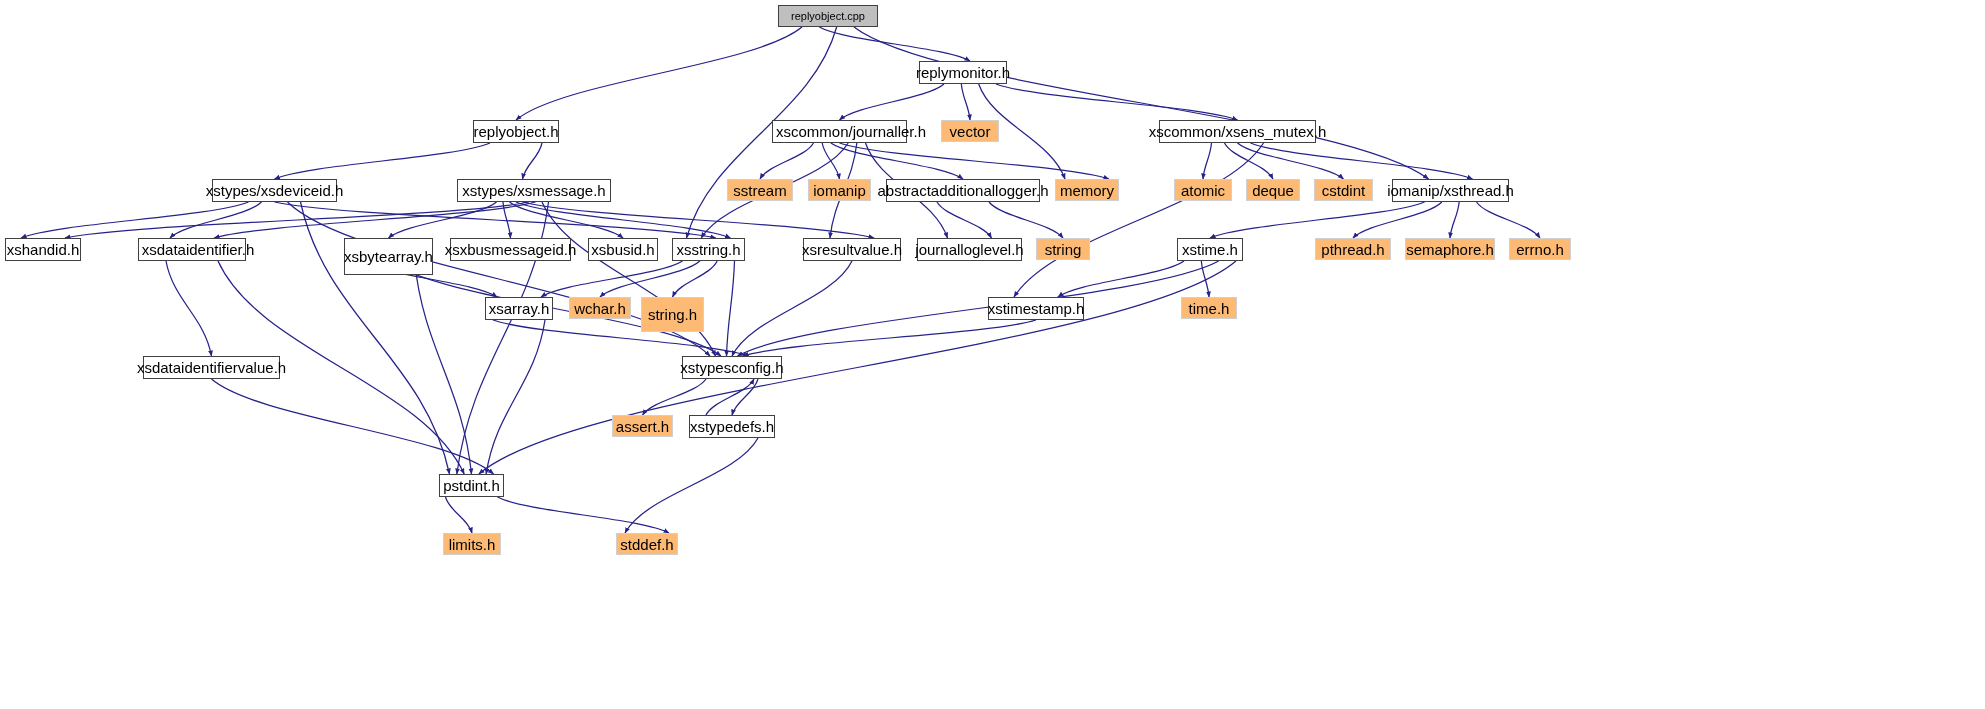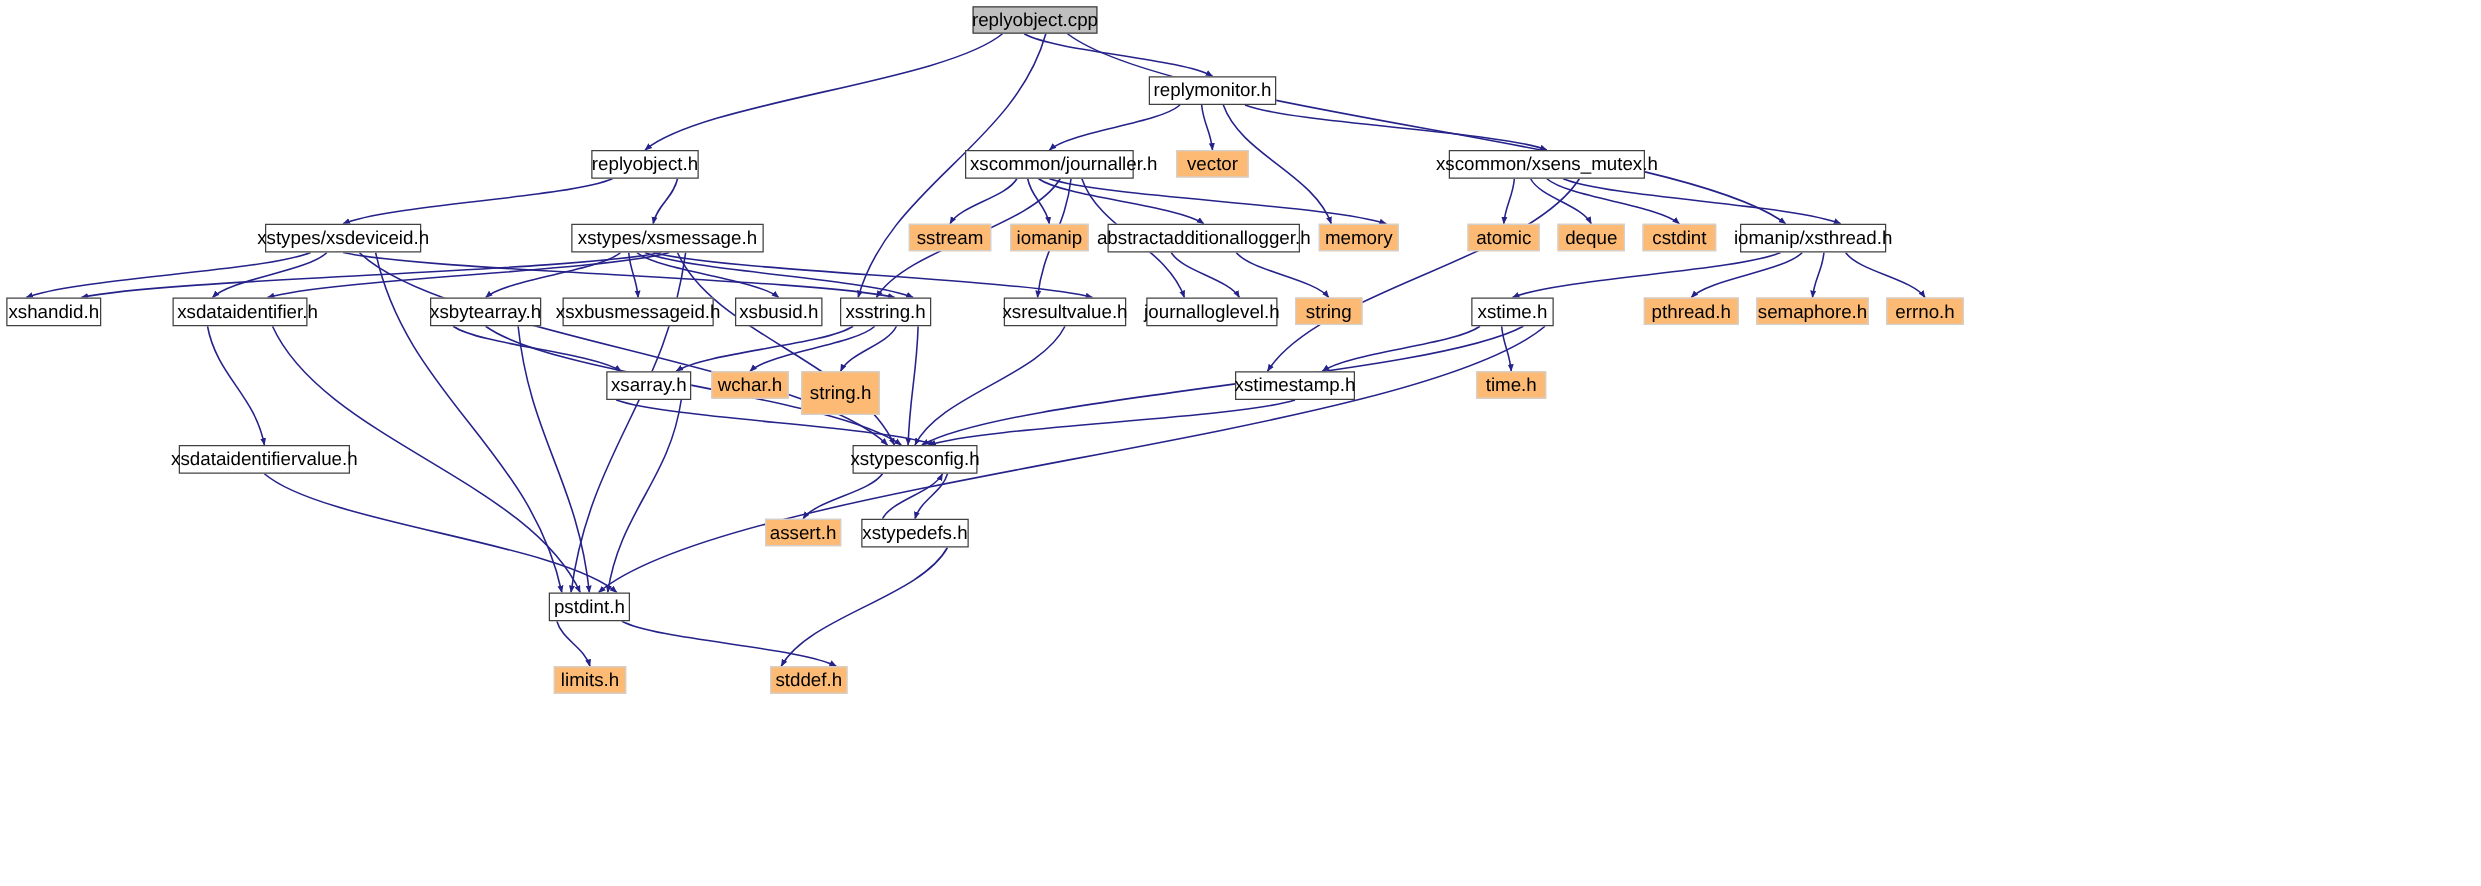--- a/index.html
+++ b/index.html
@@ -3,21 +3,21 @@
 <meta charset="utf-8">
 <style>
   html,body{margin:0;padding:0;background:#ffffff;}
   #canvas{position:relative;width:1985px;height:709px;background:#ffffff;
           font-family:"Liberation Sans","DejaVu Sans",sans-serif;overflow:hidden;}
   svg.edges{position:absolute;left:0;top:0;width:1985px;height:709px;pointer-events:none;}
   .node{position:absolute;box-sizing:border-box;display:flex;align-items:center;
         justify-content:center;white-space:nowrap;line-height:1;}
   .node span{pointer-events:none;}
   
-  .n-root{background:#bfbfbf;border:1px solid #404040;color:#000;font-size:15px;}
+  .n-root{background:#bfbfbf;border:1px solid #404040;color:#000;font-size:11px;}
   
   .n-local{background:#ffffff;border:1.6px solid #404040;color:#000;font-size:15px;}
   
   .n-sys{background:#fdba74;border:1px solid #d0d0d0;color:#000;font-size:15px;}
 </style>
 </head>
 <body>
 
 <div id="canvas">
   <svg class="edges" id="edge-layer" viewBox="0 0 1985 709" xmlns="http://www.w3.org/2000/svg">
@@ -90,21 +90,21 @@
       <path d="M758,379 C753.71,394.12 736.29,399.88 732,415" fill="none" stroke="#25228a" stroke-width="1.25" marker-end="url(#arrow)"></path>
       <path d="M706,415 C713.92,399.88 746.08,394.12 754,379" fill="none" stroke="#25228a" stroke-width="1.25" marker-end="url(#arrow)"></path>
       <path d="M758,438 C736.055,477.9 646.945,493.1 625,533" fill="none" stroke="#25228a" stroke-width="1.25" marker-end="url(#arrow)"></path>
       <path d="M445.5,497 C449.8725,512.12 467.6275,517.88 472,533" fill="none" stroke="#25228a" stroke-width="1.25" marker-end="url(#arrow)"></path>
       <path d="M497.5,497 C525.7975,512.12 640.7025,517.88 669,533" fill="none" stroke="#25228a" stroke-width="1.25" marker-end="url(#arrow)"></path>
     </svg>
   <div id="node-layer">
       <div class="node n-root" style="left: 778px; top: 5px; width: 100px; height: 22px;">
         <span>replyobject.cpp</span>
       </div>
-      <div class="node n-local" style="left: 919px; top: 61px; width: 102px; height: 23px;">
+      <div class="node n-local" style="left: 919px; top: 61px; width: 88px; height: 23px;">
         <span>replymonitor.h</span>
       </div>
       <div class="node n-local" style="left: 473px; top: 120px; width: 86px; height: 23px;">
         <span>replyobject.h</span>
       </div>
       <div class="node n-local" style="left: 772px; top: 120px; width: 135px; height: 23px; padding-left: 23px;">
         <span>xscommon/journaller.h</span>
       </div>
       <div class="node n-sys" style="left: 941px; top: 120px; width: 58px; height: 22px;">
         <span>vector</span>
@@ -141,21 +141,21 @@
       </div>
       <div class="node n-local" style="left: 1392px; top: 179px; width: 117px; height: 23px;">
         <span>iomanip/xsthread.h</span>
       </div>
       <div class="node n-local" style="left: 5px; top: 238px; width: 76px; height: 23px;">
         <span>xshandid.h</span>
       </div>
       <div class="node n-local" style="left: 138px; top: 238px; width: 108px; height: 23px; padding-left: 12px;">
         <span>xsdataidentifier.h</span>
       </div>
-      <div class="node n-local" style="left: 344px; top: 238px; width: 89px; height: 23px; text-align: right;">
+      <div class="node n-local" style="left: 344px; top: 238px; width: 89px; height: 37px; text-align: right;">
         <span>xsbytearray.h</span>
       </div>
       <div class="node n-local" style="left: 450px; top: 238px; width: 121px; height: 23px; text-align: right;">
         <span>xsxbusmessageid.h</span>
       </div>
       <div class="node n-local" style="left: 588px; top: 238px; width: 70px; height: 23px;">
         <span>xsbusid.h</span>
       </div>
       <div class="node n-local" style="left: 672px; top: 238px; width: 73px; height: 23px;">
         <span>xsstring.h</span>

